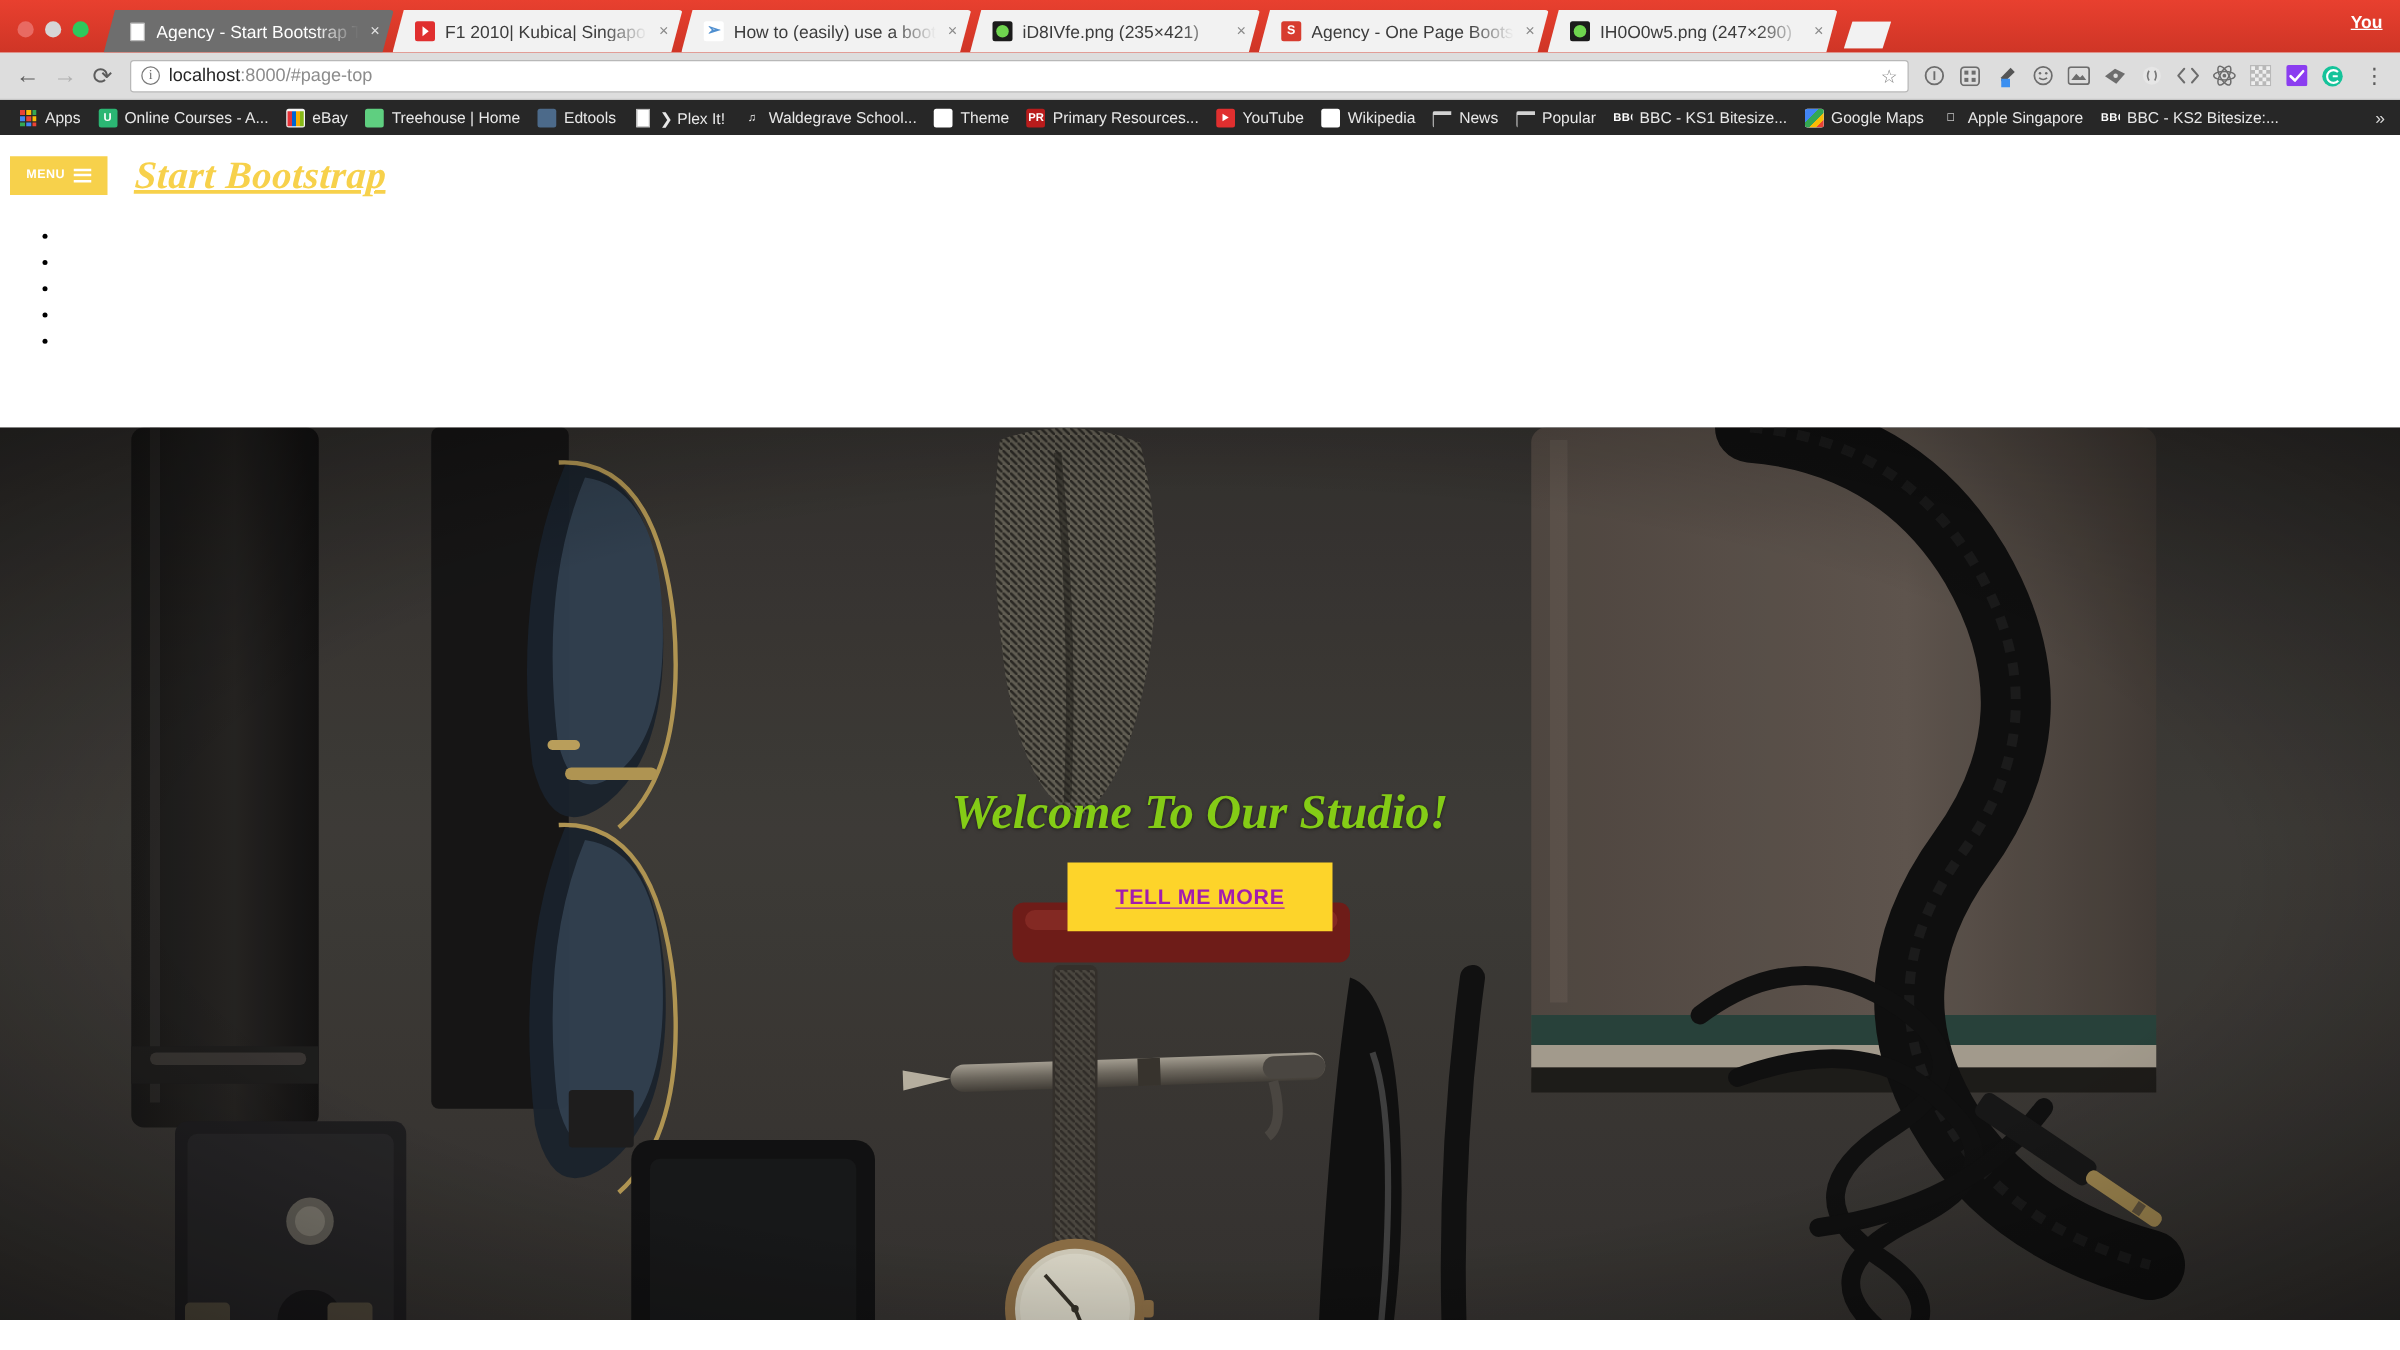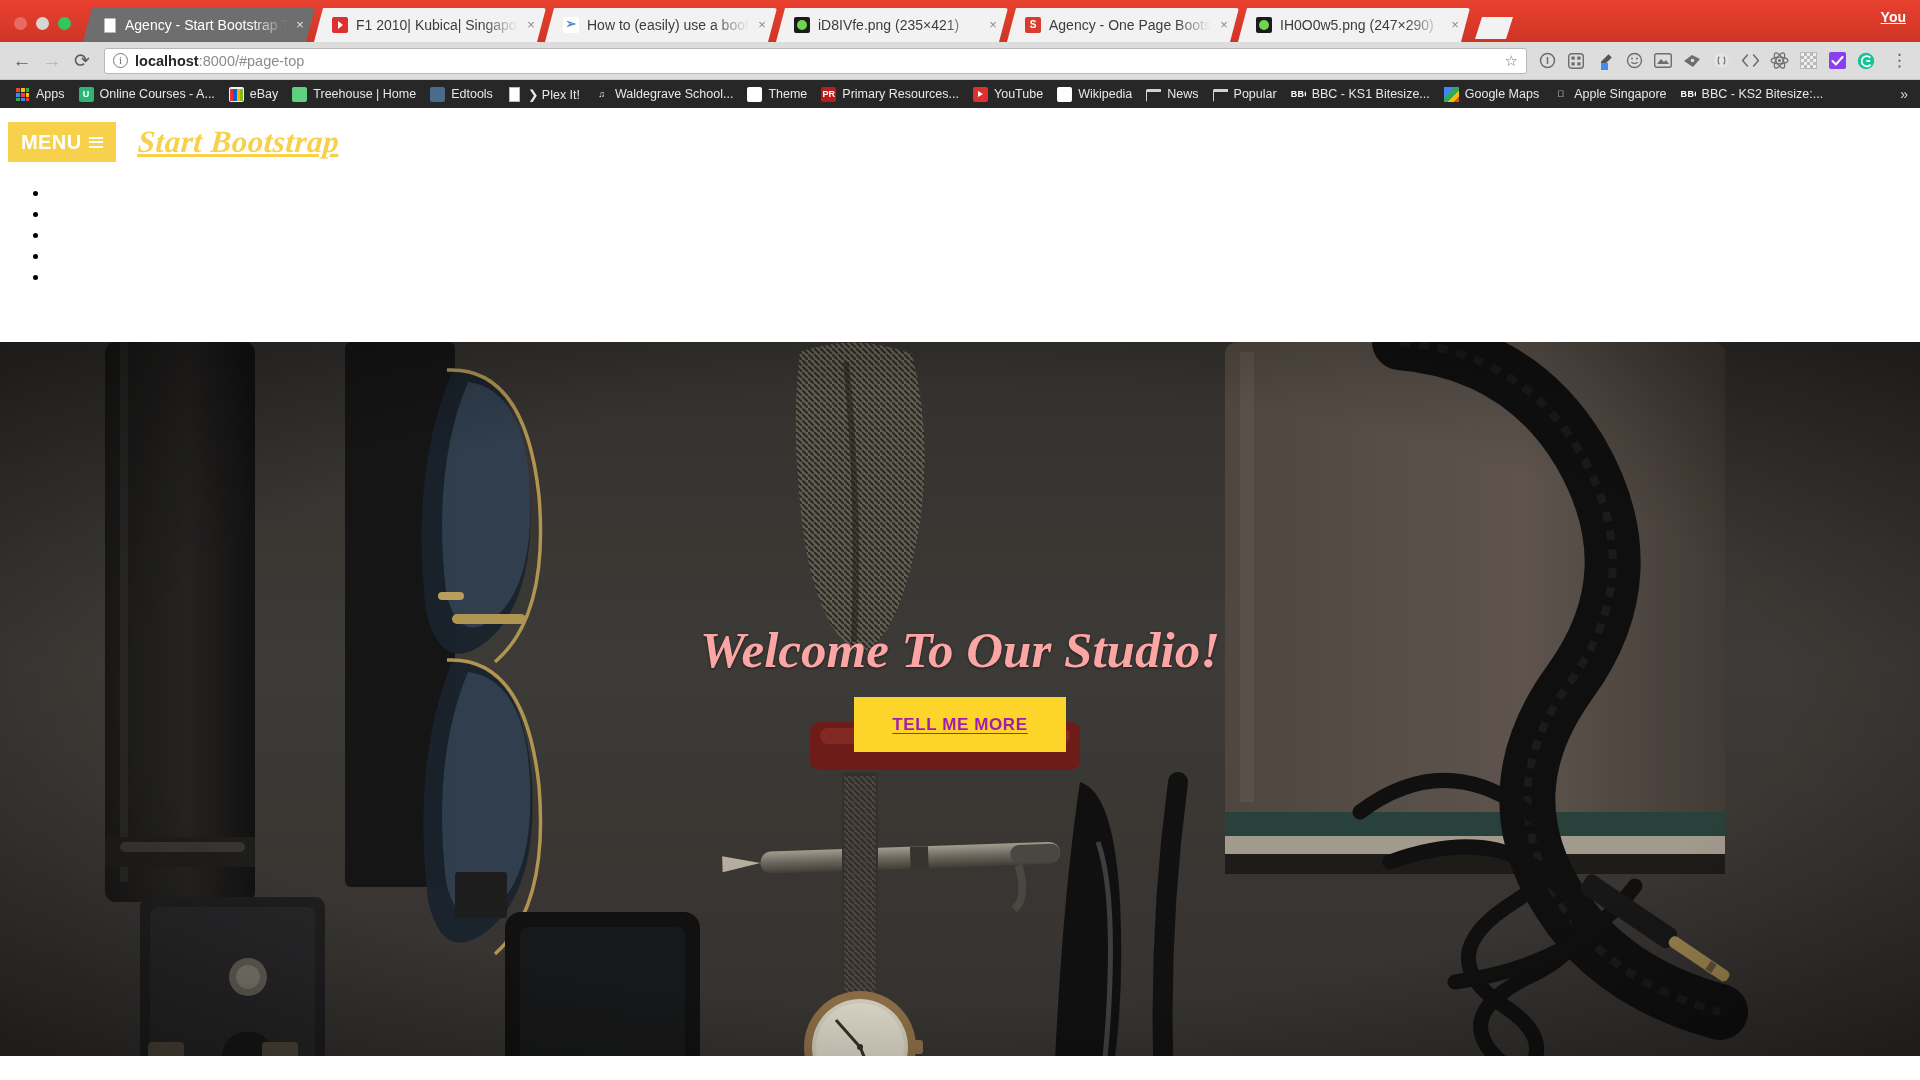--- a/index.html
+++ b/index.html
@@ -122,21 +122,21 @@
   .omnibox .infoi {
     width: 15px; height: 15px; flex: 0 0 15px; margin-right: 7px;
     border: 1.4px solid #7a7a7a; border-radius: 50%;
     font-size: 11px; line-height: 13px; text-align: center;
     color: #6f6f6f; font-family: "Liberation Serif", serif;
   }
   .omnibox .url {
     flex: 1 1 auto; font-size: 14.5px; color: #8c8c8c;
     white-space: nowrap; overflow: hidden;
   }
-  .omnibox .url b { color: #262626; font-weight: bold; }
+  .omnibox .url b { color: #262626; font-weight: normal; }
   .omnibox .star { flex: 0 0 18px; font-size: 15px; color: #7d7d7d; text-align: right; }
 
   .exticons { display: flex; align-items: center; gap: 9px; padding-left: 2px; }
   .ext {
     width: 20px; height: 20px; flex: 0 0 20px;
     display: flex; align-items: center; justify-content: center;
     font-size: 14px; color: #6d6d6d;
   }
   .ext svg { display: block; }
   .kebab { font-size: 17px; color: #5c5c5c; padding: 0 4px 0 6px; letter-spacing: 0; }
@@ -211,21 +211,21 @@
       linear-gradient(135deg, #4285f4 0 38%, #34a853 38% 62%, #fbbc05 62% 80%, #ea4335 80%);
   }
   .ico-apple { background: transparent; color: #d8d8d8; font-size: 13px; }
 
   
   .page { position: absolute; top: 110px; left: 0; right: 0; bottom: 0; background: #fff; overflow: hidden; }
 
   .site-header { padding: 12px 0 0 8px; display: flex; align-items: center; }
   .menu-btn {
     background: #f7d14b; color: #ffffff;
-    font-size: 20px; font-weight: bold; letter-spacing: 0.4px;
+    font-size: 10px; font-weight: bold; letter-spacing: 0.4px;
     padding: 10px 13px; line-height: 1;
     display: inline-flex; align-items: center; gap: 7px;
     border: none;
   }
   .menu-btn .bars { display: inline-flex; flex-direction: column; gap: 2.5px; }
   .menu-btn .bars i { display: block; width: 14px; height: 2px; background: #ffffff; }
   .brand {
     margin-left: 22px;
     font-family: "Liberation Serif", serif;
     font-style: italic; font-weight: bold;
@@ -246,21 +246,21 @@
   }
   .hero .photo { position: absolute; inset: 0; }
   .hero-content {
     position: absolute; left: 0; right: 0; top: 0; bottom: 0;
     display: flex; flex-direction: column; align-items: center; justify-content: center;
     padding-bottom: 26px;
   }
   .hero .intro-lead {
     font-family: "Liberation Serif", serif;
     font-style: italic; font-weight: bold;
-    color: #fca5a5; font-size: 51px;
+    color: #84cc16; font-size: 39px;
     text-shadow: 0 1px 3px rgba(0,0,0,.5);
     margin-bottom: 18px;
   }
   .hero .intro-head {
     color: #ffffff; font-weight: bold;
     font-size: 73px; letter-spacing: -1px;
     text-shadow: 0 1px 4px rgba(0,0,0,.45);
     margin-bottom: 46px;
   }
   .hero .cta {

